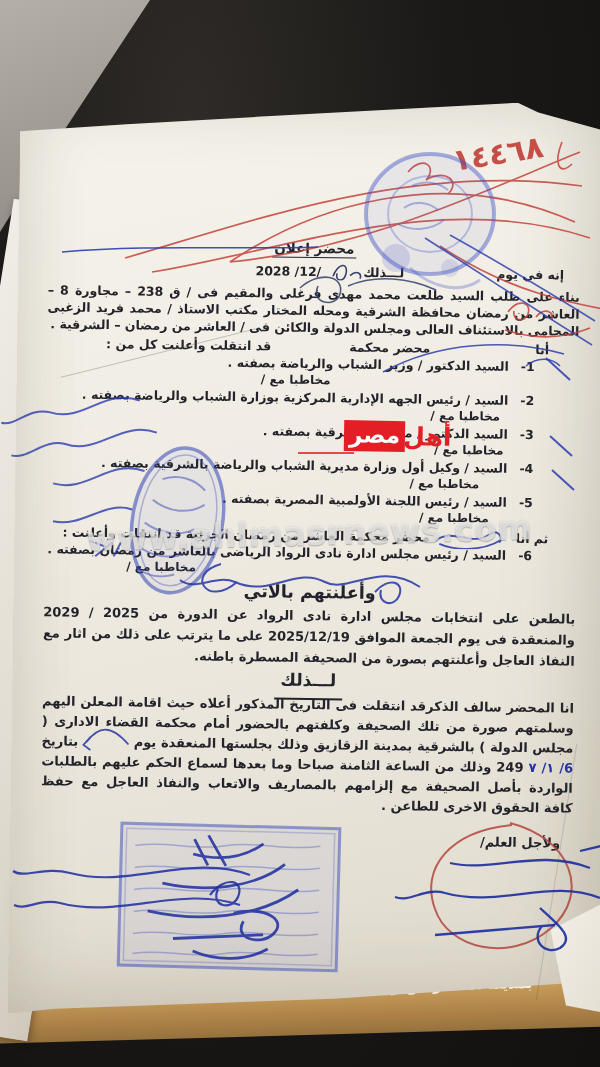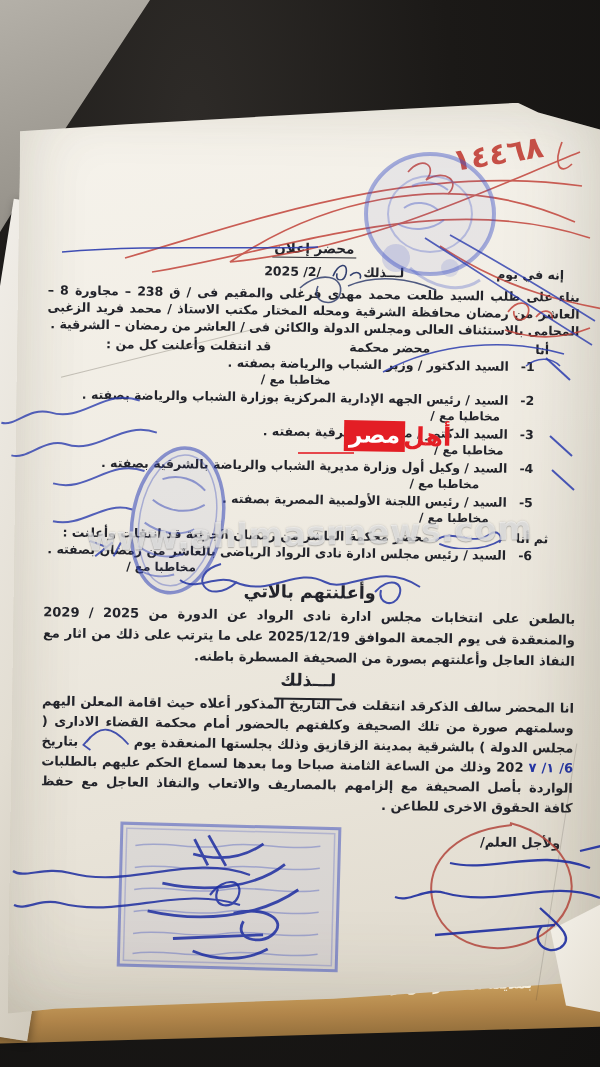--- a/index.html
+++ b/index.html
@@ -107,21 +107,21 @@
       <div class="date-line">
         <span>إنه في يوم</span>
         <span class="g1"></span>
         <span>لـــذلك</span>
         <span class="hwgap">
           <svg width="36" height="22" viewBox="0 0 36 22" style="position:absolute;left:0;top:-6px;">
             <path d="M6 18 c5 -13 15 -15 13 -3 c-2 9 -11 9 -9 0 m13 2 c7 -6 12 -2 10 3" fill="none" stroke="#33406f" stroke-width="1.6"></path>
           </svg>
         </span>
         <span class="g2"></span>
-        <span class="yr">2025 /2/</span>
+        <span class="yr">2028 /12/</span>
       </div>
 
       <p class="intro">بناء على طلب السيد طلعت محمد مهدى فرغلى والمقيم فى / ق 238 – مجاورة 8 – العاشر من رمضان محافظة الشرقية ومحله المختار مكتب الاستاذ / محمد فريد الزغبى المحامى بالاستئناف العالى ومجلس الدولة والكائن فى / العاشر من رمضان – الشرقية .</p>
 
       <div class="bailiff">
         <span>أنا</span>
         <span class="g1"></span>
         <span>محضر محكمة</span>
         <span class="g2"></span>
         <span>قد انتقلت وأعلنت كل من :</span>
@@ -184,21 +184,21 @@
       <p class="closing">
         <span>انا المحضر سالف الذكرقد انتقلت فى التاريخ المذكور أعلاه حيث اقامة المعلن اليهم وسلمتهم صورة من تلك الصحيفة وكلفتهم بالحضور أمام محكمة القضاء الادارى ( مجلس الدولة ) بالشرقية بمدينة الزقازيق وذلك بجلستها المنعقدة يوم</span>
         <span class="gapsvg">
           <svg width="52" height="34" viewBox="0 0 52 34" style="position:absolute;left:-3px;top:-16px;">
             <path d="M48 26 C30 6 18 8 6 24 m4 -5 l-7 8 7 5" fill="none" stroke="#2435a5" stroke-width="1.8" opacity=".85"></path>
           </svg>
         </span>
         <span>بتاريخ</span>
         <span class="hw-inline">6/ ١/</span>
         <span class="hw-inline">٧</span>
-        <span class="yr">202</span>
+        <span class="yr">249</span>
         <span>وذلك من الساعة الثامنة صباحا وما بعدها لسماع الحكم عليهم بالطلبات الواردة بأصل الصحيفة مع إلزامهم بالمصاريف والاتعاب والنفاذ العاجل مع حفظ كافة الحقوق الاخرى للطاعن .</span>
       </p>
 
       <div class="sign-line">
         <span>ولأجل العلم/</span>
       </div>
 
     </div>
   </div>
 

